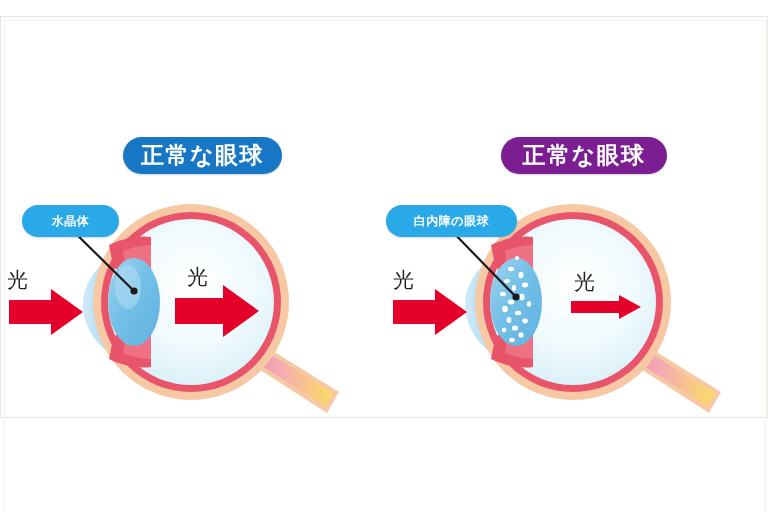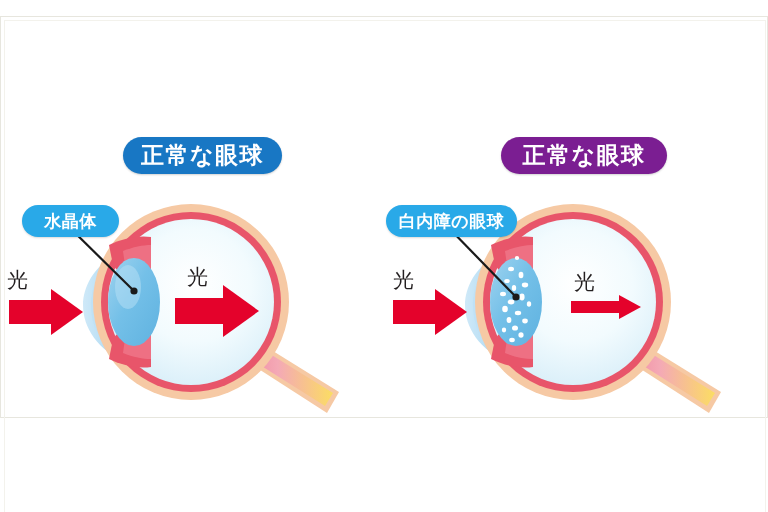--- a/index.html
+++ b/index.html
@@ -39,21 +39,21 @@
   #pill-normal{left:122px;top:120px;width:159px;height:37px;background:#1877c4;}
   #pill-cataract{left:500px;top:120px;width:166px;height:37px;background:#7b1e92;}
 
   
   .bubble{
     position:absolute;
     display:flex;align-items:center;justify-content:center;
     border-radius:999px;
     background:#29a9e8;
     color:#ffffff;
-    font-size:17px;
+    font-size:12px;
     font-weight:700;
     letter-spacing:.5px;
     white-space:nowrap;
     box-shadow:0 1px 2px rgba(0,0,0,.15);
   }
   #bubble-normal{left:21px;top:188px;width:97px;height:32px;}
   #bubble-cataract{left:385px;top:188px;width:131px;height:32px;}
 
   
   .leader{position:absolute;overflow:visible;pointer-events:none;}

